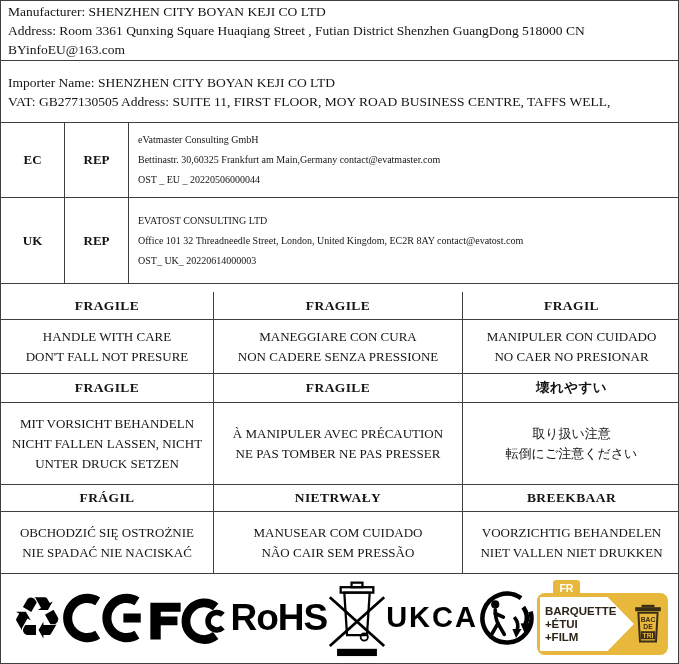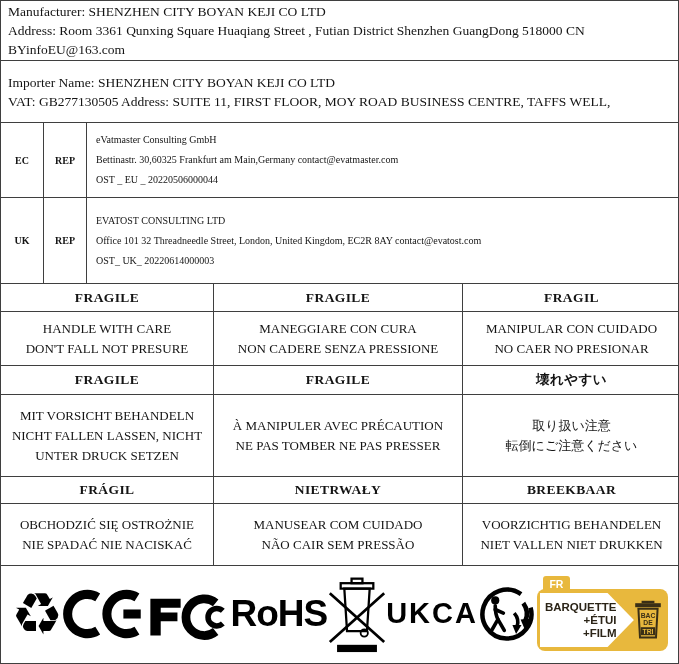--- a/index.html
+++ b/index.html
@@ -11,62 +11,63 @@
   }
   .sec { box-sizing:border-box; border-bottom:1px solid #3f3f3f; padding:2px 7px; display:flex; flex-direction:column; justify-content:center; }
   .sec .ln { font-size:13.5px; line-height:19px; white-space:nowrap; }
   #sec-manufacturer { height:60px; }
   #sec-importer { height:62px; }
 
   .rep-row { display:flex; box-sizing:border-box; border-bottom:1px solid #3f3f3f; }
   #rep-ec { height:75px; }
   #rep-uk { height:86px; }
   .rep-row .region, .rep-row .role {
-    width:43px; box-sizing:border-box; border-right:1px solid #3f3f3f;
+    width:64px; box-sizing:border-box; border-right:1px solid #3f3f3f;
     display:flex; align-items:center; justify-content:center;
-    font-weight:bold; font-size:10px;
+    font-weight:bold; font-size:13px;
   }
   .rep-row .details { flex:1; display:flex; flex-direction:column; justify-content:center; padding:0 9px; }
   .rep-row .details .ln { font-size:10px; line-height:20px; white-space:nowrap; }
 
   .ftable {
     display:grid;
     grid-template-columns:213px 249px 217px;
     grid-template-rows:28px 54px 29px 82px 27px 62px;
+    margin-top:8px;
   }
   .fcell {
     box-sizing:border-box; border-right:1px solid #3f3f3f; border-bottom:1px solid #3f3f3f;
     display:flex; align-items:center; justify-content:center; text-align:center;
     white-space:pre-line; font-size:13px; line-height:20px; padding:1px 2px;
   }
   .fcell.last { border-right:none; }
   .fhead { font-weight:bold; font-size:13.5px; letter-spacing:.4px; }
 
   .icons { flex:1; display:flex; align-items:center; justify-content:space-between; padding:0 10px 2px 10px; }
   .mk { flex:0 0 auto; display:flex; align-items:center; justify-content:center; }
   .recycle { font-family:"DejaVu Sans",sans-serif; font-size:58px; line-height:60px; color:#000; }
   .rohs { font-family:"Liberation Sans",sans-serif; font-weight:bold; font-size:37px; letter-spacing:-1px; color:#000000; }
   .ukca { font-family:"Liberation Sans",sans-serif; font-weight:bold; font-size:29px; line-height:25px; letter-spacing:2px; color:#000; text-align:center; }
 
   
   .frlabel { position:relative; width:131px; height:62px; margin-top:13px; }
   .fr-tab {
-    position:absolute; top:-13px; left:6px; width:27px; height:15px;
+    position:absolute; top:-13px; left:16px; width:27px; height:15px;
     border-radius:3px 3px 0 0; display:flex; align-items:center; justify-content:center;
     font-family:"Liberation Sans",sans-serif; font-weight:bold; font-size:10.5px; color:#fff;
   }
   .fr-body { position:absolute; inset:0; border-radius:8px; display:flex; align-items:center; }
   .fr-white {
     position:absolute; left:3px; top:4px; width:94px; height:54px; background:#fff;
     clip-path:polygon(0 0, 72% 0, 100% 50%, 72% 100%, 0 100%);
     display:flex; align-items:center;
   }
   .fr-items {
     font-family:"Liberation Sans",sans-serif; font-weight:bold; font-size:11.5px;
-    line-height:13px; color:#2b2417; white-space:pre-line; padding-left:5px;text-align:right;
+    line-height:13px; color:#2b2417; white-space:pre-line; padding-left:5px;
   }
   .fr-bin { position:absolute; right:4px; top:7px; }
 </style>
 </head>
 <body>
 
 <div class="label">
 
   <div class="sec" id="sec-manufacturer">
     <div class="ln">Manufacturer: SHENZHEN CITY BOYAN KEJI CO LTD</div>
@@ -101,21 +102,21 @@
 
   <div class="ftable">
     <div class="fcell fhead">FRAGILE</div>
     <div class="fcell fhead">FRAGILE</div>
     <div class="fcell fhead last">FRAGIL</div>
 
     <div class="fcell">HANDLE WITH CARE
 DON'T FALL NOT PRESURE</div>
     <div class="fcell">MANEGGIARE CON CURA
 NON CADERE SENZA PRESSIONE</div>
-    <div class="fcell last">MANIPULAR CON CUIDADO
+    <div class="fcell last">MANIPULER CON CUIDADO
 NO CAER NO PRESIONAR</div>
 
     <div class="fcell fhead">FRAGILE</div>
     <div class="fcell fhead">FRAGILE</div>
     <div class="fcell fhead last">壊れやすい</div>
 
     <div class="fcell">MIT VORSICHT BEHANDELN
 NICHT FALLEN LASSEN, NICHT
 UNTER DRUCK SETZEN</div>
     <div class="fcell">À MANIPULER AVEC PRÉCAUTION

